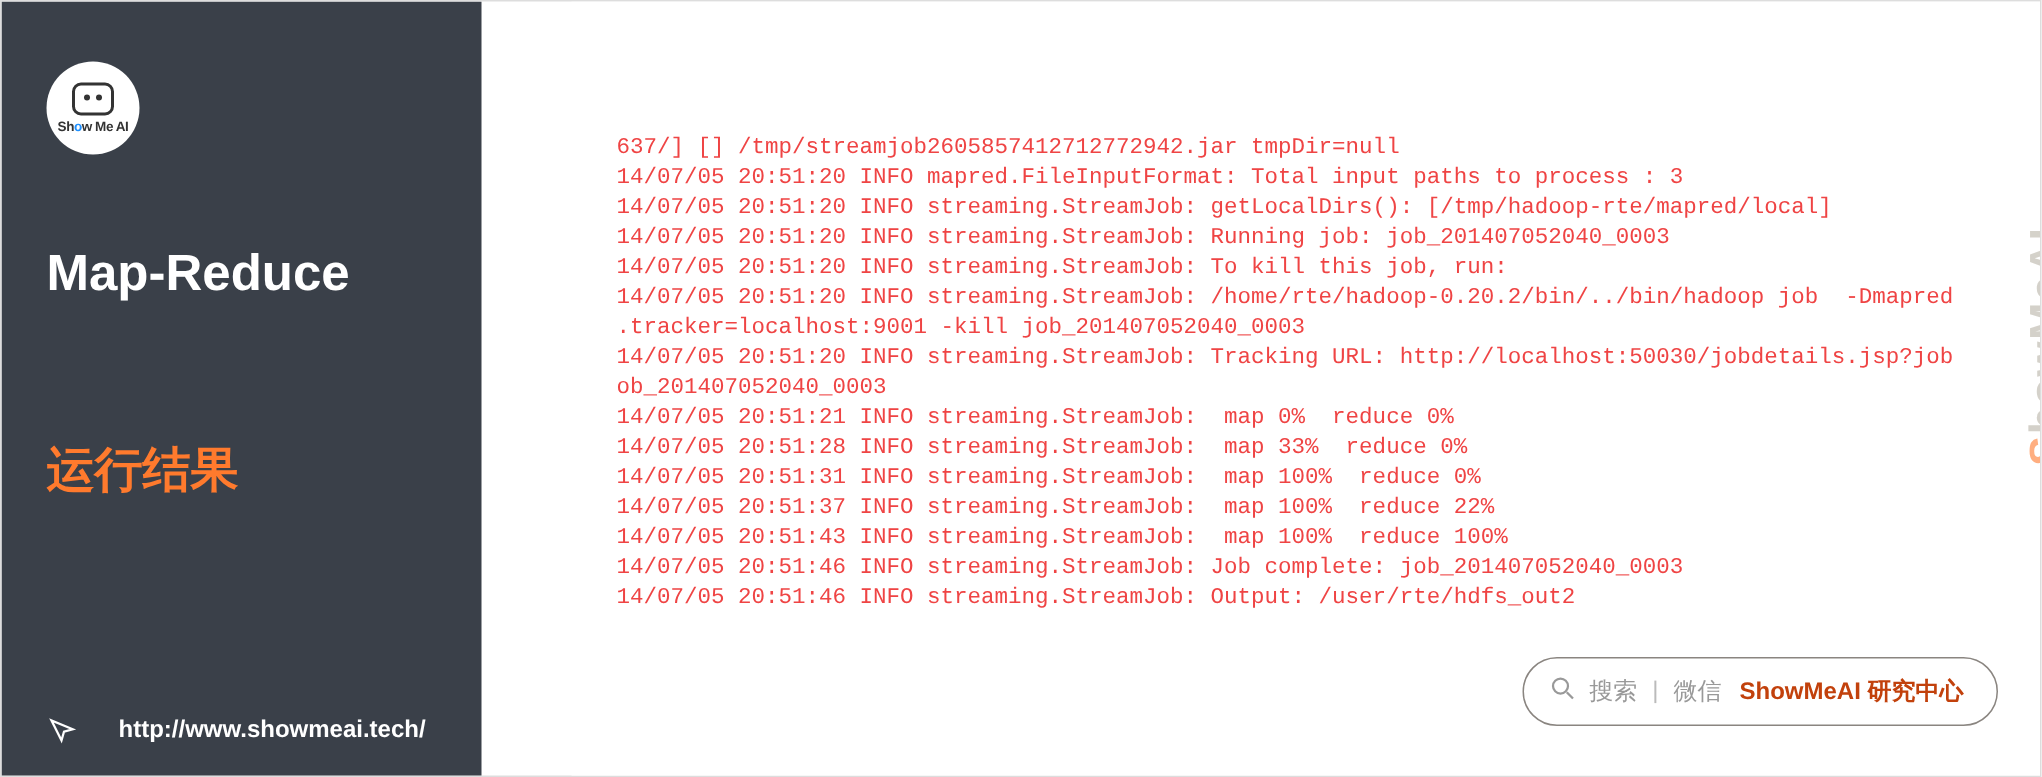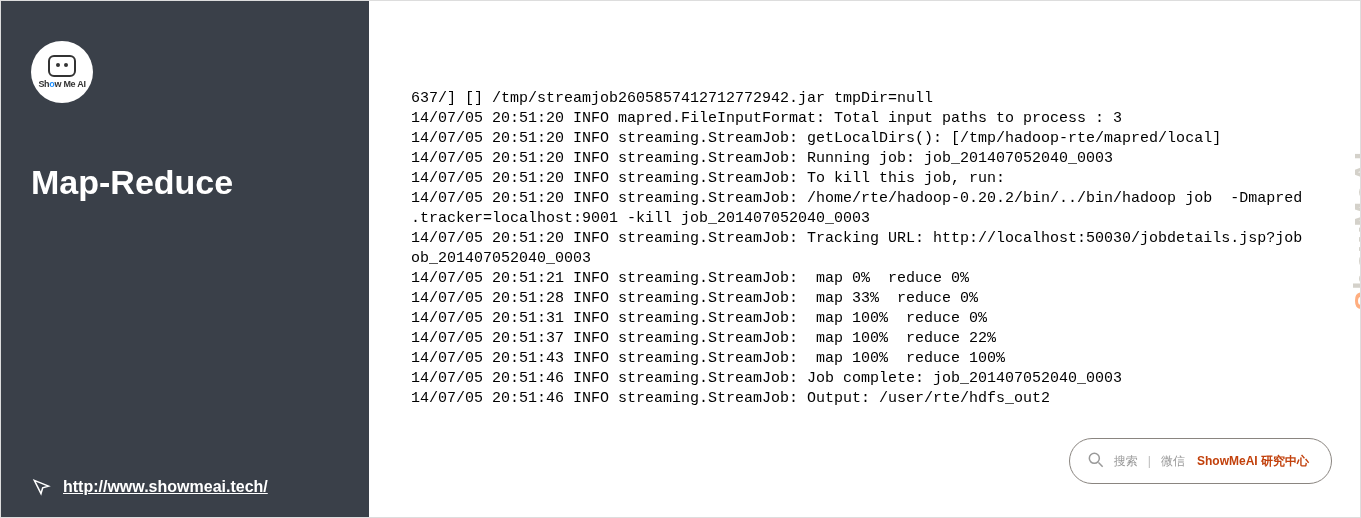--- a/index.html
+++ b/index.html
@@ -8,21 +8,21 @@
     height: 518px;
     background: #fff;
     font-family: -apple-system, BlinkMacSystemFont, "Segoe UI", Arial, sans-serif;
     overflow: hidden;
     position: relative;
     border: 1px solid #ddd;
   }
   .sidebar {
     position: absolute;
     left: 0; top: 0;
-    width: 368px; height: 518px;
+    width: 320px; height: 518px;
     background: #3a4049;
     color: #fff;
     padding: 40px 22px 20px 30px;
   }
   .logo {
     width: 62px; height: 62px;
     background: #fff;
     border-radius: 50%;
     display: flex;
     flex-direction: column;
@@ -64,46 +64,45 @@
     font-size: 32px;
     font-weight: 700;
     color: #ff7a2d;
   }
   .sidebar-footer {
     position: absolute;
     bottom: 22px;
     left: 30px;
     display: flex;
     align-items: center;
-    gap: 12px;
+    gap: 28px;
     font-size: 16px;
     font-weight: 600;
     color: #fff;
-    text-decoration: underline;
   }
   .cursor-icon {
     width: 20px; height: 20px;
     position: relative;
   }
   .cursor-icon svg { stroke: #fff; fill: none; stroke-width: 1.8; }
   .main {
     position: absolute;
     left: 380px; top: 0;
     width: 981px; height: 518px;
     background: #fff;
   }
   .log-block {
     position: absolute;
     top: 88px;
     left: 30px;
     right: 10px;
     font-family: "Courier New", Consolas, monospace;
     font-size: 15px;
     line-height: 20px;
-    color: #000000;
+    color: #ef4444;
     white-space: pre;
     overflow: hidden;
   }
   .watermark {
     position: absolute;
     right: 14px;
     top: 150px;
     transform: rotate(-90deg);
     transform-origin: right top;
     font-size: 30px;
@@ -117,40 +116,41 @@
     position: absolute;
     right: 30px;
     bottom: 35px;
     border: 1.5px solid #8a8580;
     border-radius: 28px;
     height: 46px;
     padding: 0 22px 0 16px;
     display: flex;
     align-items: center;
     gap: 8px;
-    font-size: 12px;
+    font-size: 16px;
   }
   .search-pill .search-icon svg {
     stroke: #999; fill: none; stroke-width: 1.8;
   }
   .search-pill .hint { color: #999; }
   .search-pill .sep { color: #bbb; margin: 0 2px; }
   .search-pill .brand { color: #c2410c; font-weight: 700; margin-left: 4px; }
 </style>
 </head>
 <body>
 
 <div class="sidebar">
   <div class="logo">
     <div class="logo-face"></div>
     <div class="logo-text">
       <span>Sh</span><span class="o">o</span><span>w Me AI</span>
     </div>
   </div>
   <div class="sidebar-title">Map-Reduce</div>
+  <div class="sidebar-subtitle">运行结果</div>
   <div class="sidebar-footer">
     <span class="cursor-icon">
       <svg viewBox="0 0 24 24" width="20" height="20">
           <path d="M4 4 L12 20 L14 13 L21 11 Z"></path>
         </svg>
     </span>
     <span>http://www.showmeai.tech/</span>
   </div>
 </div>
 

